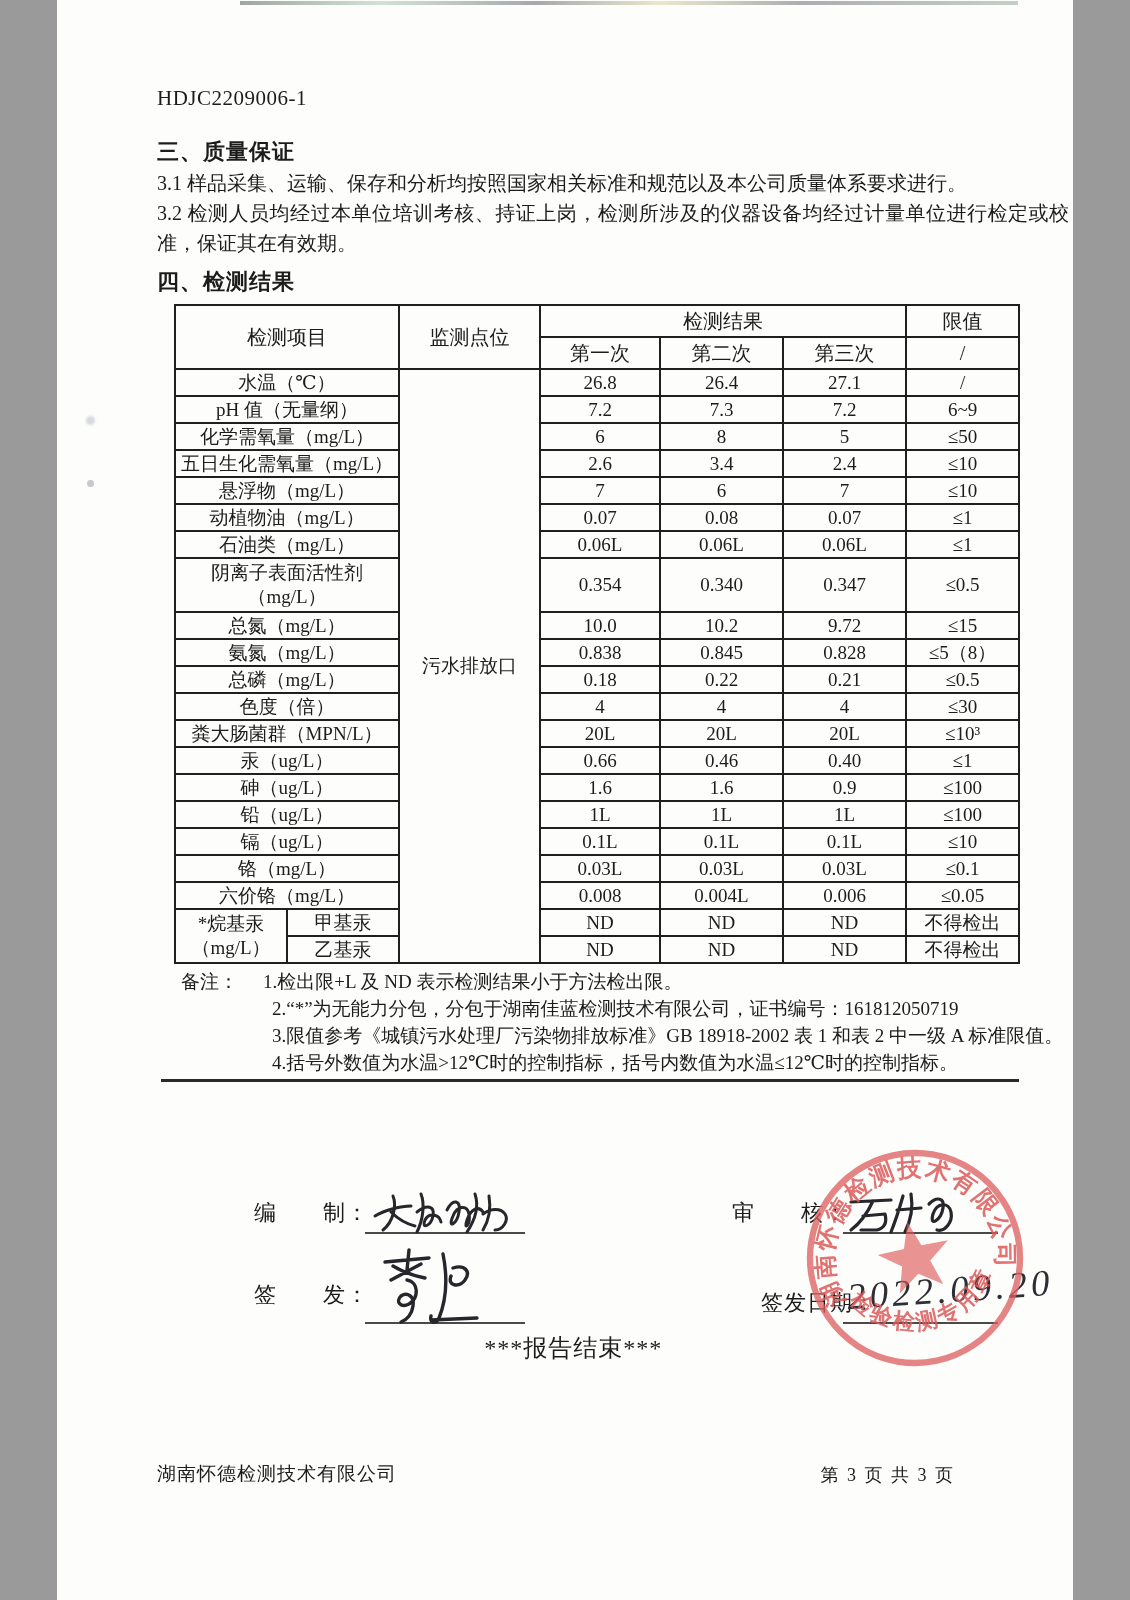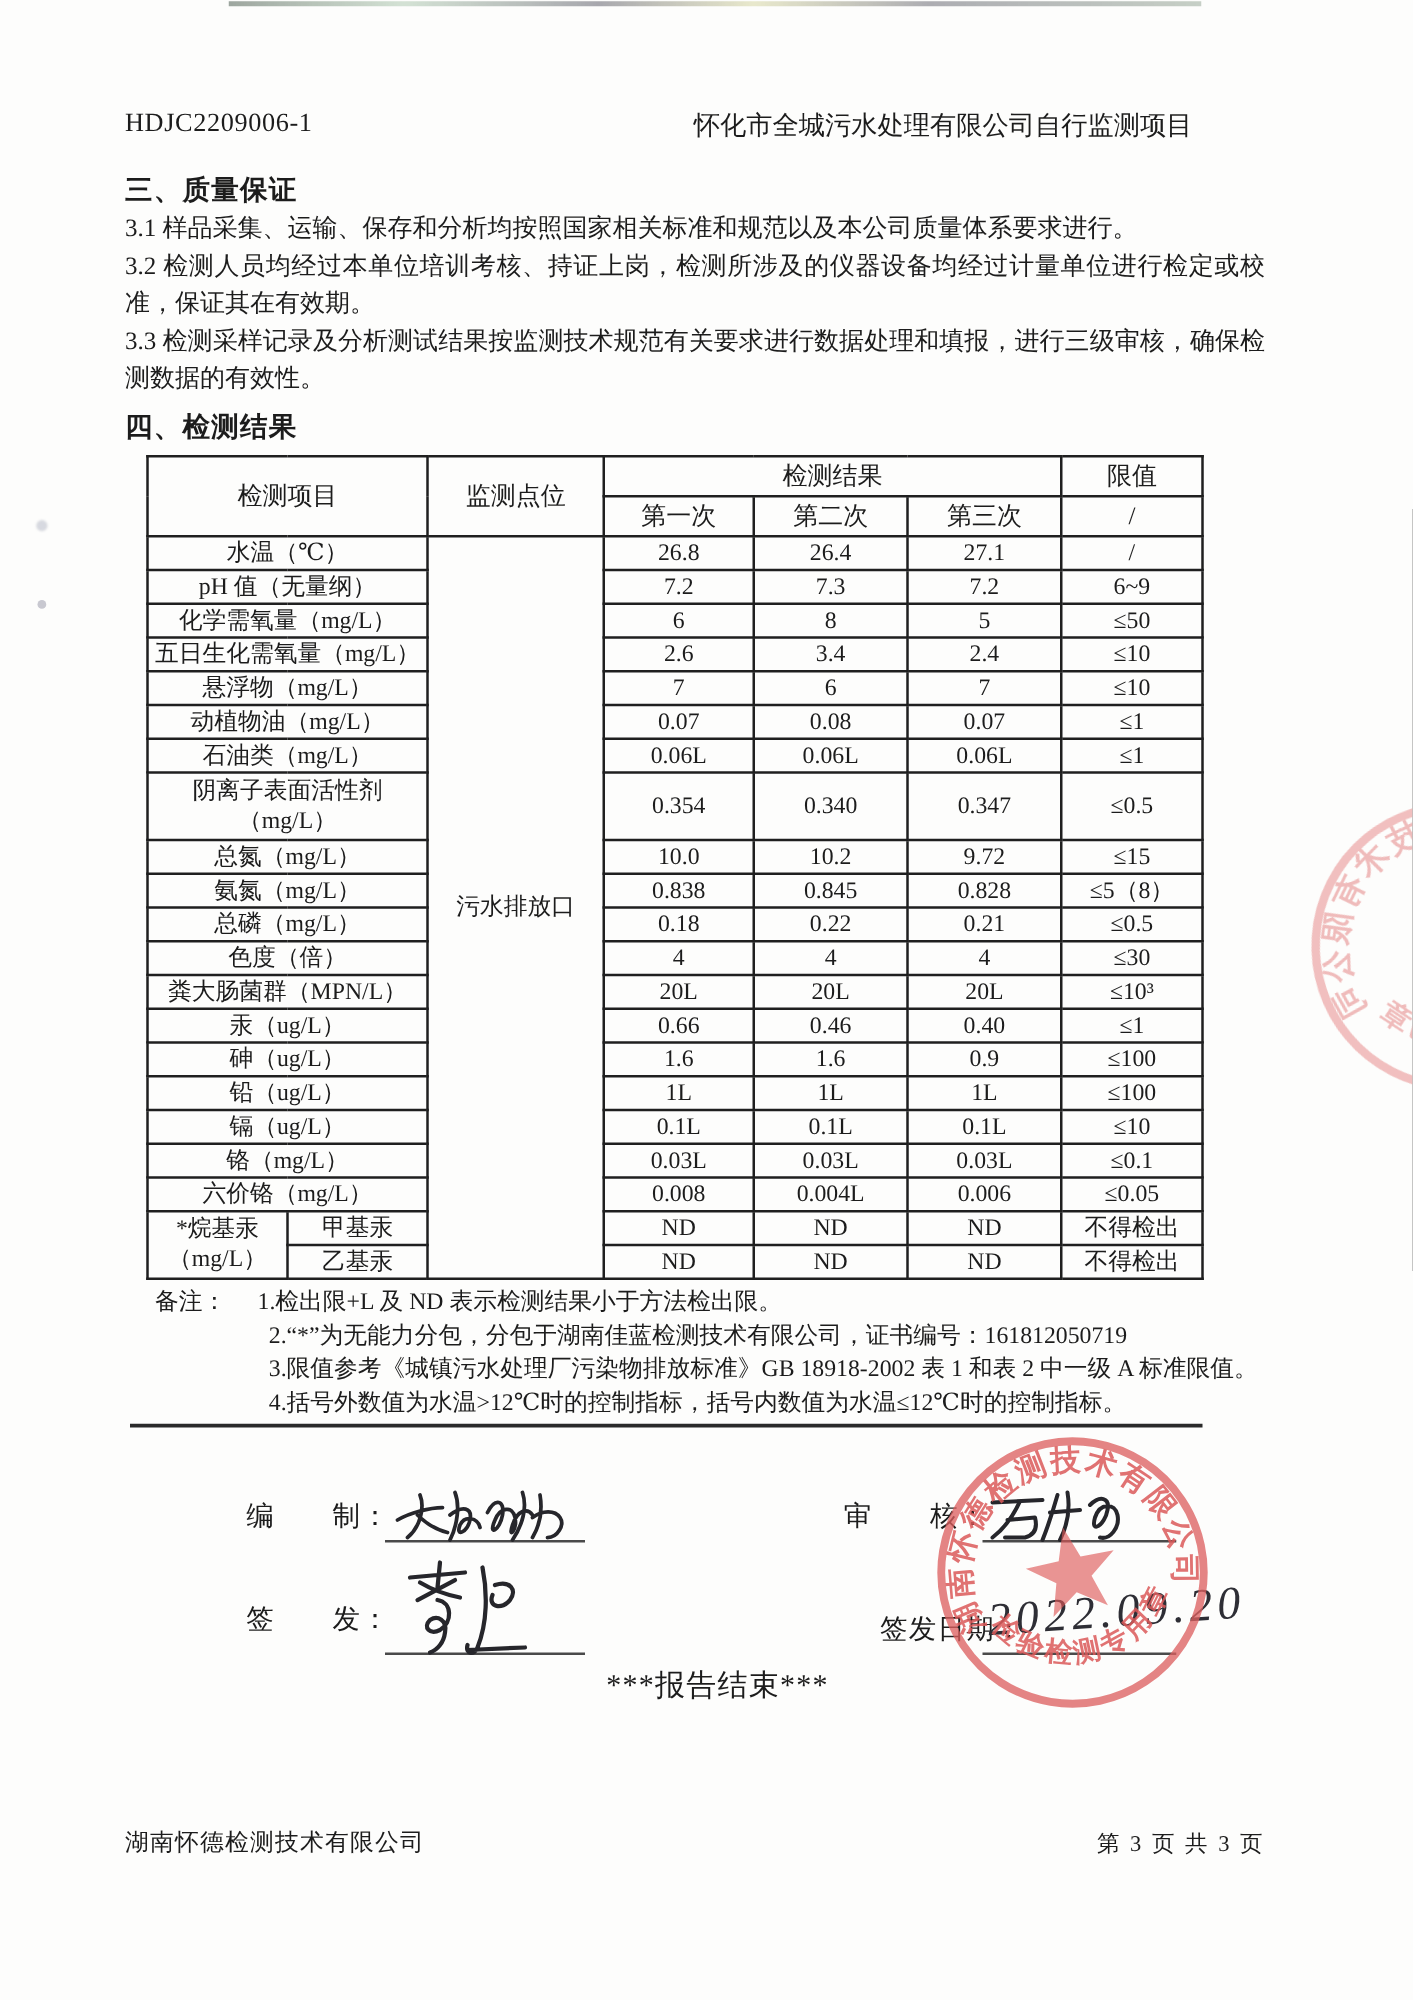--- a/index.html
+++ b/index.html
@@ -1,17 +1,17 @@
 <!DOCTYPE html>
 <html><head>
 <meta charset="utf-8">
 <style>
   html,body{margin:0;padding:0;background:#9a9a9a;}
   .page{
-    position:relative; width:1130px; height:1600px; margin:0 auto;
+    position:relative; width:1016px; height:1600px; margin:0 auto;
     background:#fdfdfc; overflow:hidden;
     font-family:"Liberation Serif","DejaVu Serif",serif;
     color:#1c1c1c;
   }
   
   .top-edge{position:absolute;top:1px;left:183px;width:778px;height:4px;opacity:.75;
     background:linear-gradient(90deg,rgba(40,60,45,.6),rgba(95,150,100,.35) 18%,rgba(45,45,60,.55) 38%,rgba(175,175,70,.35) 54%,rgba(40,40,55,.5) 72%,rgba(70,100,70,.4) 100%);
     filter:blur(.4px);}
   .speck{position:absolute;border-radius:50%;}
   .speck.a{left:29px;top:416px;width:9px;height:9px;background:rgba(120,125,150,.28);filter:blur(1px);}
@@ -58,28 +58,26 @@
 <body>
 
 <div class="page">
 
   <div class="top-edge"></div>
   <div class="speck a"></div>
   <div class="speck b"></div>
 
   <div class="doc-header">
     <span class="rn">HDJC2209006-1</span>
-    <span>怀化市全城污水处理有限公司自行监测项目</span>
   </div>
 
   <div class="flow">
     <div class="sec-title">三、质量保证</div>
     <div class="para">3.1 样品采集、运输、保存和分析均按照国家相关标准和规范以及本公司质量体系要求进行。</div>
     <div class="para">3.2 检测人员均经过本单位培训考核、持证上岗，检测所涉及的仪器设备均经过计量单位进行检定或校准，保证其在有效期。</div>
-    <div class="para">3.3 检测采样记录及分析测试结果按监测技术规范有关要求进行数据处理和填报，进行三级审核，确保检测数据的有效性。</div>
     <div class="sec-title sec4-title">四、检测结果</div>
 
     <table class="results">
       <colgroup>
         <col style="width:112px">
           <col style="width:112px">
           <col style="width:141px">
         <col style="width:120px">
           <col style="width:123px">
           <col style="width:123px">

